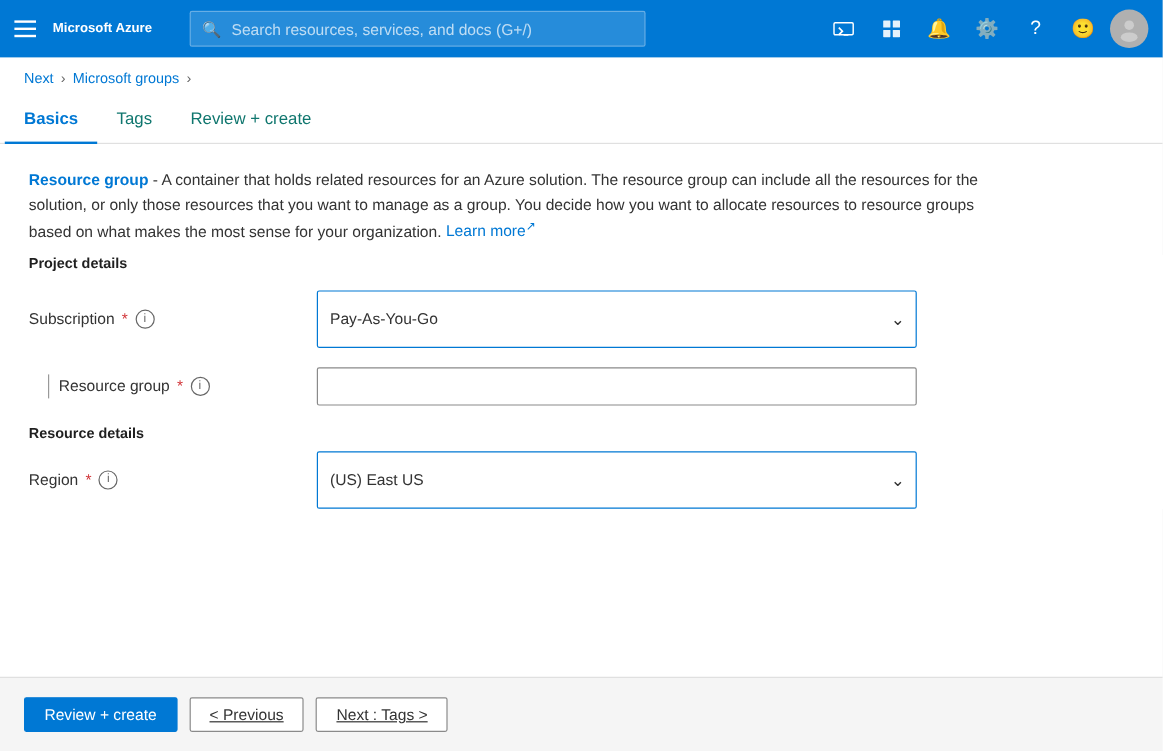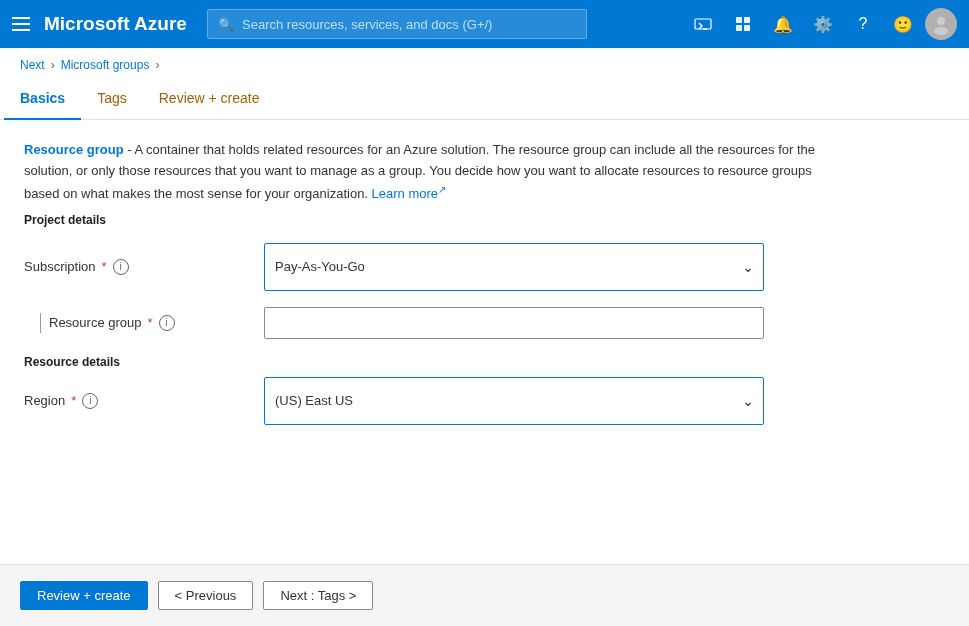--- a/index.html
+++ b/index.html
@@ -13,21 +13,21 @@
       align-items: center;
       padding: 0 12px;
       gap: 12px;
       color: white;
     }
     .topnav-hamburger {
       width: 20px; height: 20px; cursor: pointer;
       display: flex; flex-direction: column; gap: 4px; justify-content: center;
     }
     .topnav-hamburger span { display: block; width: 18px; height: 2px; background: white; }
-    .topnav-logo { font-size: 19px; font-weight: 600; color: white; margin-right: 8px; white-space: nowrap; }
+    .topnav-logo { font-size: 11px; font-weight: 600; color: white; margin-right: 19px; white-space: nowrap; }
     .topnav-search {
       flex: 1; max-width: 380px;
       background: rgba(255,255,255,0.15);
       border: 1px solid rgba(255,255,255,0.3);
       border-radius: 2px;
       height: 30px;
       display: flex;
       align-items: center;
       padding: 0 10px;
       gap: 8px;
@@ -105,21 +105,21 @@
     .tabs {
       display: flex;
       padding: 0 4px;
       border-bottom: 1px solid #e0e0e0;
       gap: 0;
     }
     .tab {
       padding: 12px 16px;
       font-size: 14px;
       cursor: pointer;
-      color: #a16207;
+      color: #0f766e;
       border-bottom: 2px solid transparent;
       margin-bottom: -1px;
     }
     .tab.active {
       border-bottom: 2px solid #0078d4;
       color: #0078d4;
       font-weight: 600;
     }
 
     
@@ -246,20 +246,21 @@
     }
     .btn-secondary {
       background: white;
       color: #333;
       border: 1px solid #8a8a8a;
       padding: 6px 16px;
       font-size: 13px;
       cursor: pointer;
       border-radius: 2px;
       white-space: nowrap;
+      text-decoration: underline;
     }
   </style>
 </head>
 <body>
 
 <div class="topnav">
   <div class="topnav-hamburger">
     <span></span>
       <span></span>
       <span></span>

